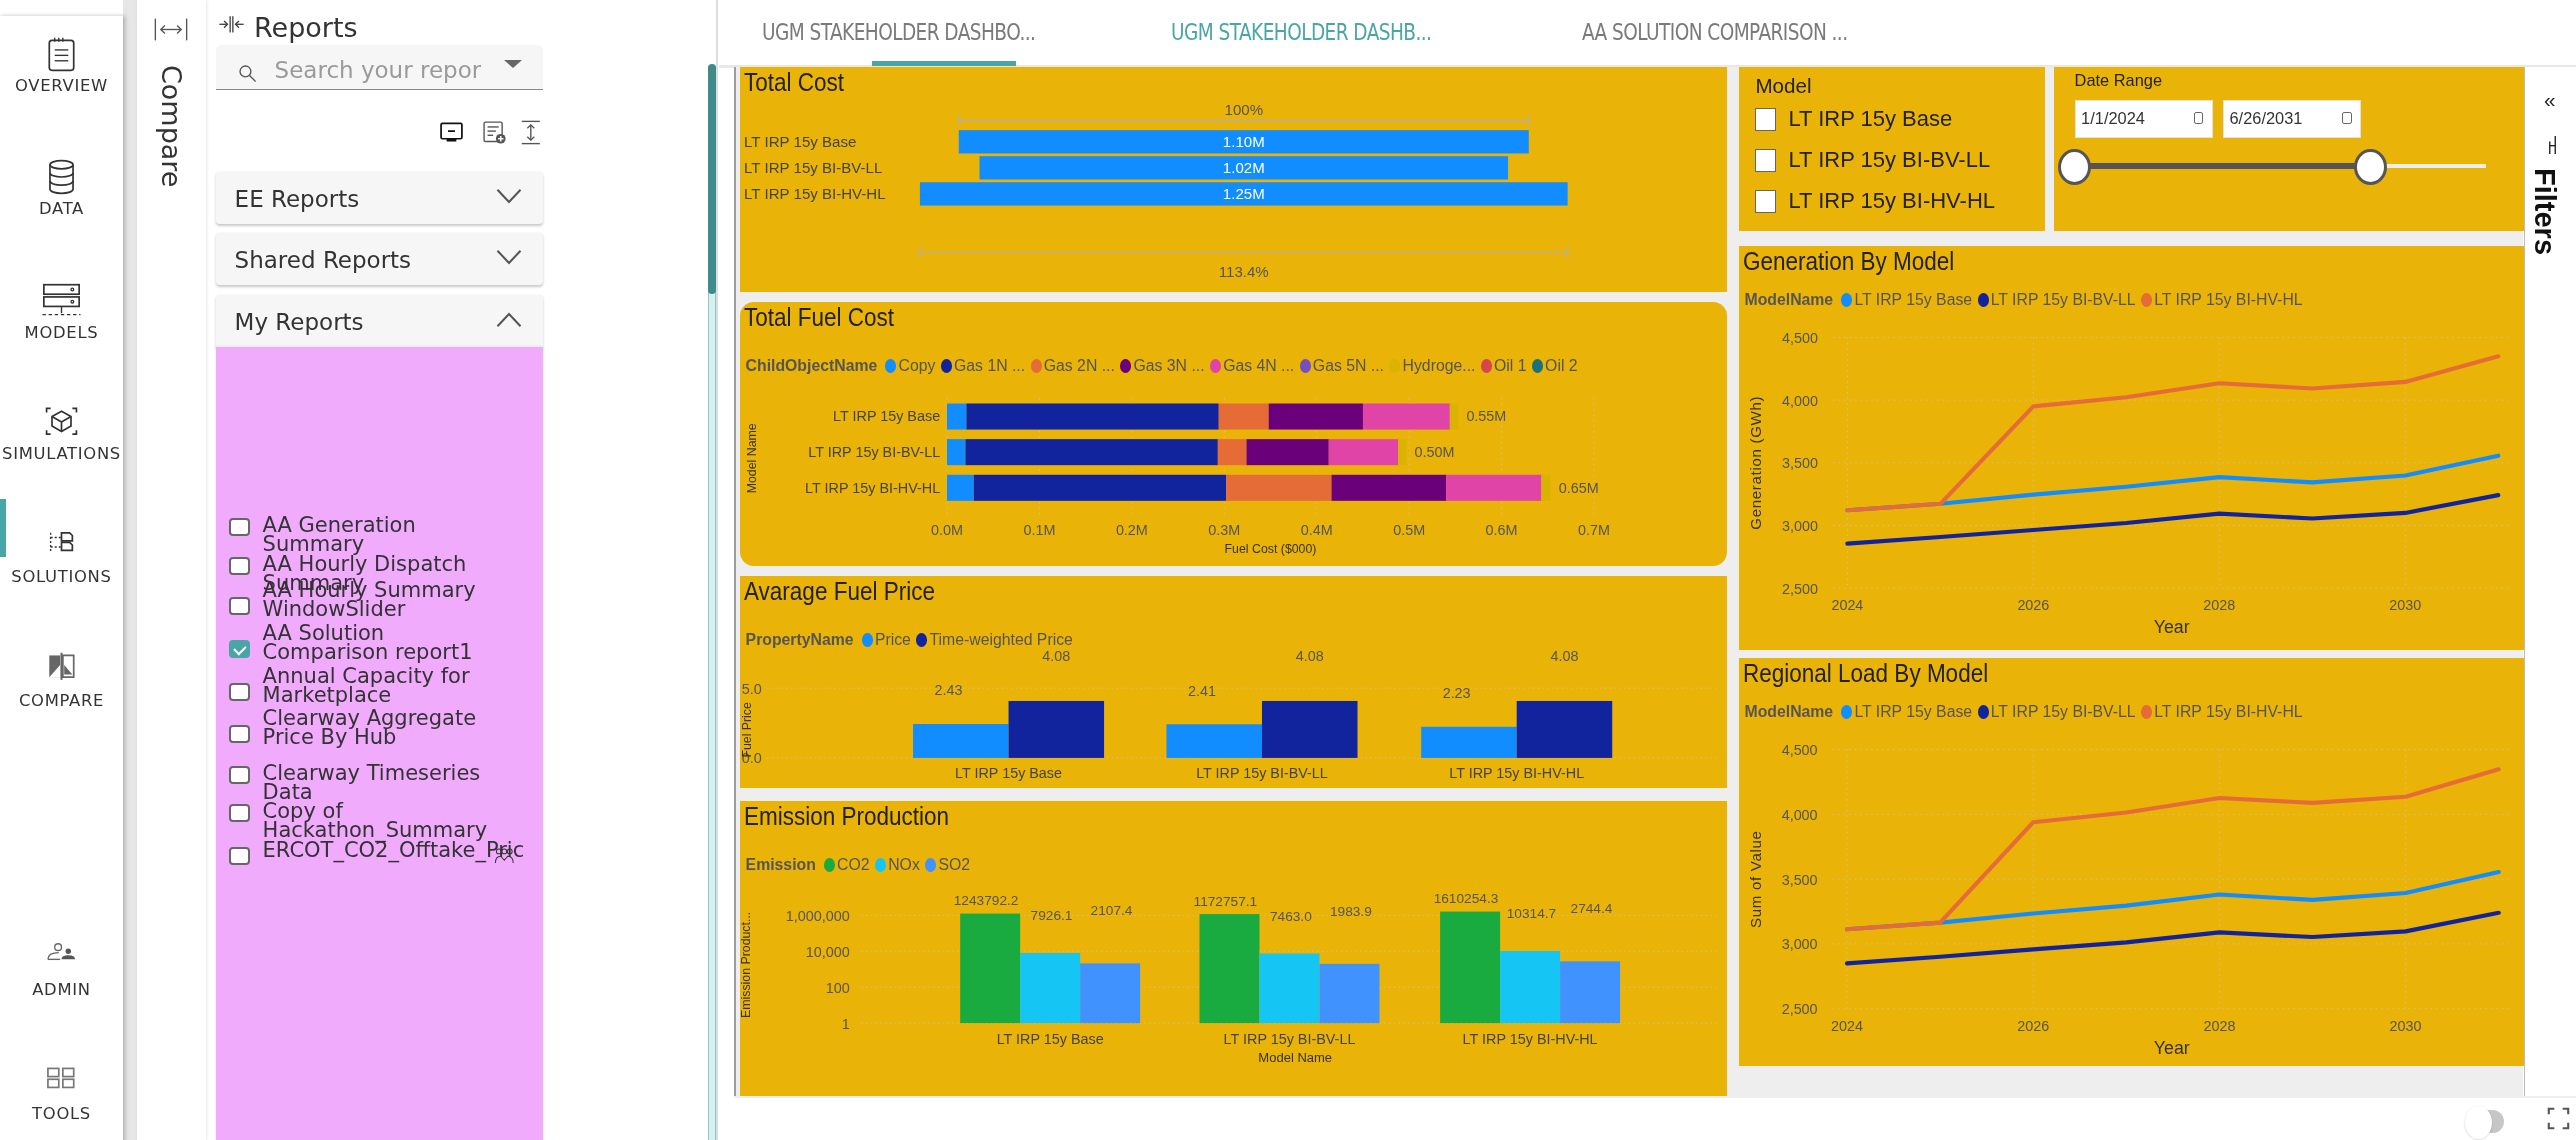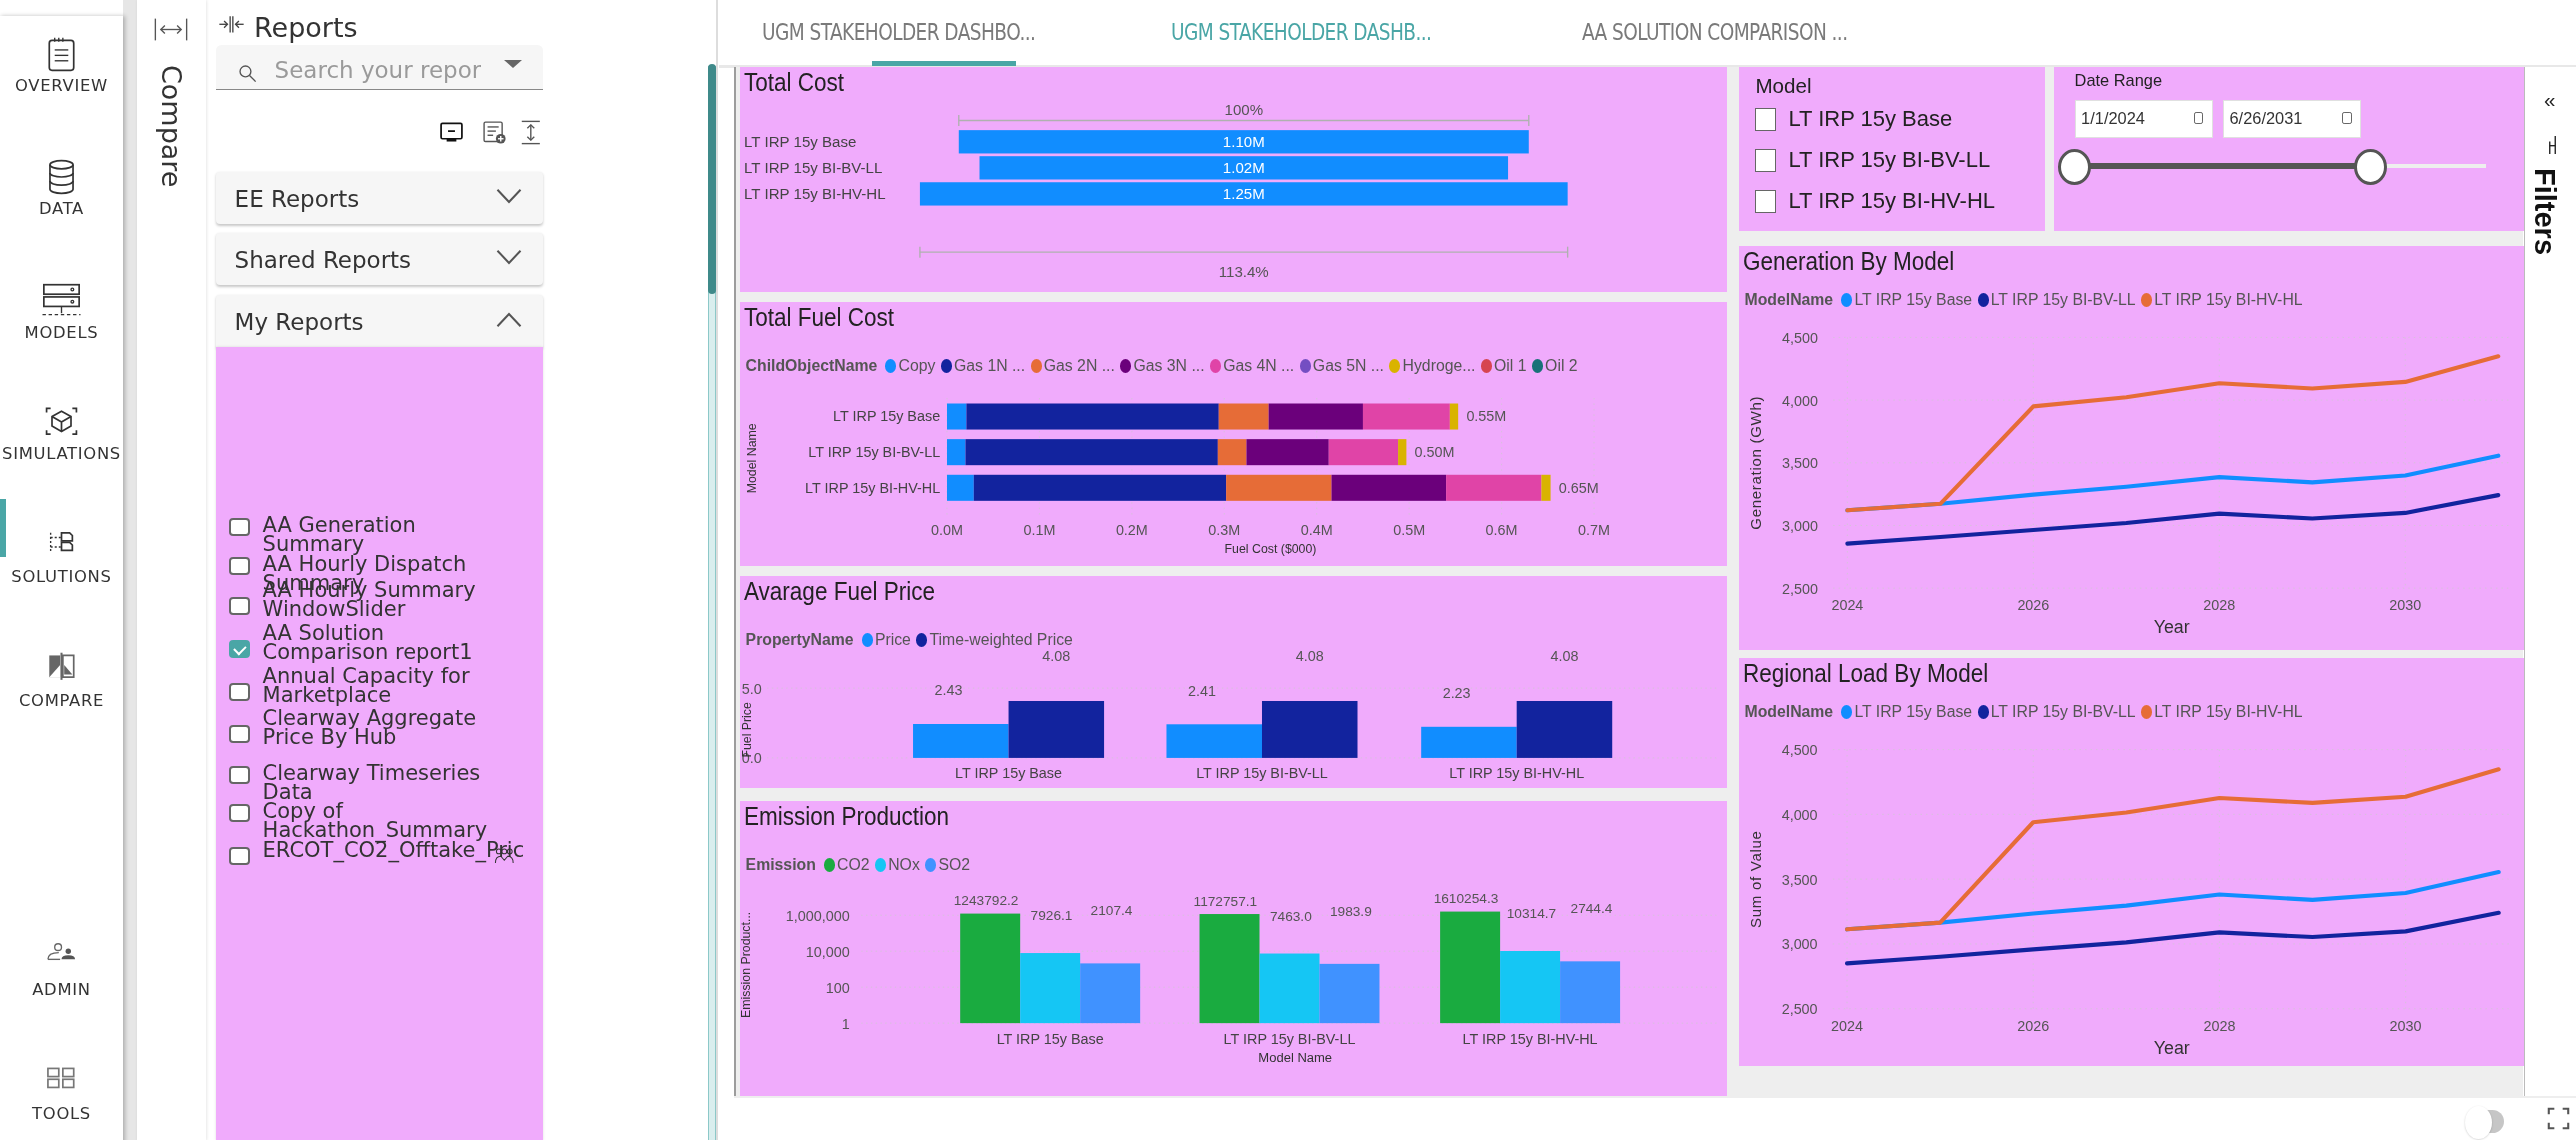--- a/index.html
+++ b/index.html
@@ -44,21 +44,21 @@
 
   
   .tabs { position: absolute; left: 719px; top: 0; width: 1857px; height: 66px; background: #fff; }
   .tab { position: absolute; top: 19px; font-family: "DejaVu Sans", sans-serif; font-size: 22.6px; letter-spacing: -0.7px; color: #7a7a7a; cursor: pointer; white-space: nowrap; transform: scaleX(0.82); transform-origin: left; }
   .tab.active { color: #4aa6a6; }
   .tab-underline { position: absolute; left: 872px; top: 61px; width: 144px; height: 4.8px; background: #4aa6a6; }
   .tabs-rule { position: absolute; left: 719px; top: 65px; width: 1857px; height: 2.7px; background: #e8e8e8; }
 
   
   #canvas { position: absolute; left: 734px; top: 67px; width: 1789px; height: 1029px; background: #eeeeee; border-left: 2.7px solid #9c9c9c; }
-  .card { position: absolute; background: #f0abfc; overflow: hidden; }
+  .card { position: absolute; background: #eab308; overflow: hidden; }
   .card-title { position: absolute; left: 4.1px; top: 1.4px; font-family: "Liberation Sans", sans-serif; font-size: 25px; color: #222; white-space: nowrap; transform: scaleX(0.9); transform-origin: left; }
   .legend { position: absolute; left: 5.5px; font-family: "Liberation Sans", sans-serif; font-size: 15.8px; color: #555; white-space: nowrap; display: flex; align-items: center; }
   .legend .lt { font-weight: bold; color: #555; margin-right: 8.2px; }
   .legend .li { display: inline-flex; align-items: center; margin-right: 5.5px; }
   .legend .dot { width: 11px; height: 13.7px; border-radius: 50%; margin-right: 2.1px; display: inline-block; }
   svg text { font-family: "Liberation Sans", sans-serif; }
 
   
   .slicer-title { position: absolute; font-family: "Liberation Sans", sans-serif; font-size: 20.6px; color: #222; }
   .slicer-opt { position: absolute; left: 16.4px; height: 27px; cursor: pointer; }
@@ -323,21 +323,21 @@
         <text x="6" y="192" font-size="22" fill="#444">LT IRP 15y BI-HV-HL</text>
         <rect x="262.5" y="168" width="945" height="34" fill="#118dff"></rect>
         <text x="735" y="193" text-anchor="middle" font-size="22" fill="#fff">1.25M</text>
         <line x1="262.5" y1="270" x2="1207.5" y2="270" stroke="#b0b0b0" stroke-width="2"></line>
         <line x1="262.5" y1="262" x2="262.5" y2="278" stroke="#b0b0b0" stroke-width="2"></line>
         <line x1="1207.5" y1="262" x2="1207.5" y2="278" stroke="#b0b0b0" stroke-width="2"></line>
         <text x="735" y="306" text-anchor="middle" font-size="22" fill="#555">113.4%</text>
       </svg>
   </div>
 
-  <div class="card" style="left:4.1px; top:235px; width:987px; height:264px;">
+  <div class="card" style="left:4.1px; top:235px; width:987px; height:264px;border-radius:14px;">
     <div class="card-title">Total Fuel Cost</div>
     <div class="legend" id="legend-fuel" style="top:55px">
         <span class="lt">ChildObjectName</span>
         <span class="li">
           <span class="dot" style="background: rgb(17, 141, 255);"></span>
           <span>Copy</span>
         </span>
         <span class="li">
           <span class="dot" style="background: rgb(18, 35, 158);"></span>
           <span>Gas 1N ...</span>

